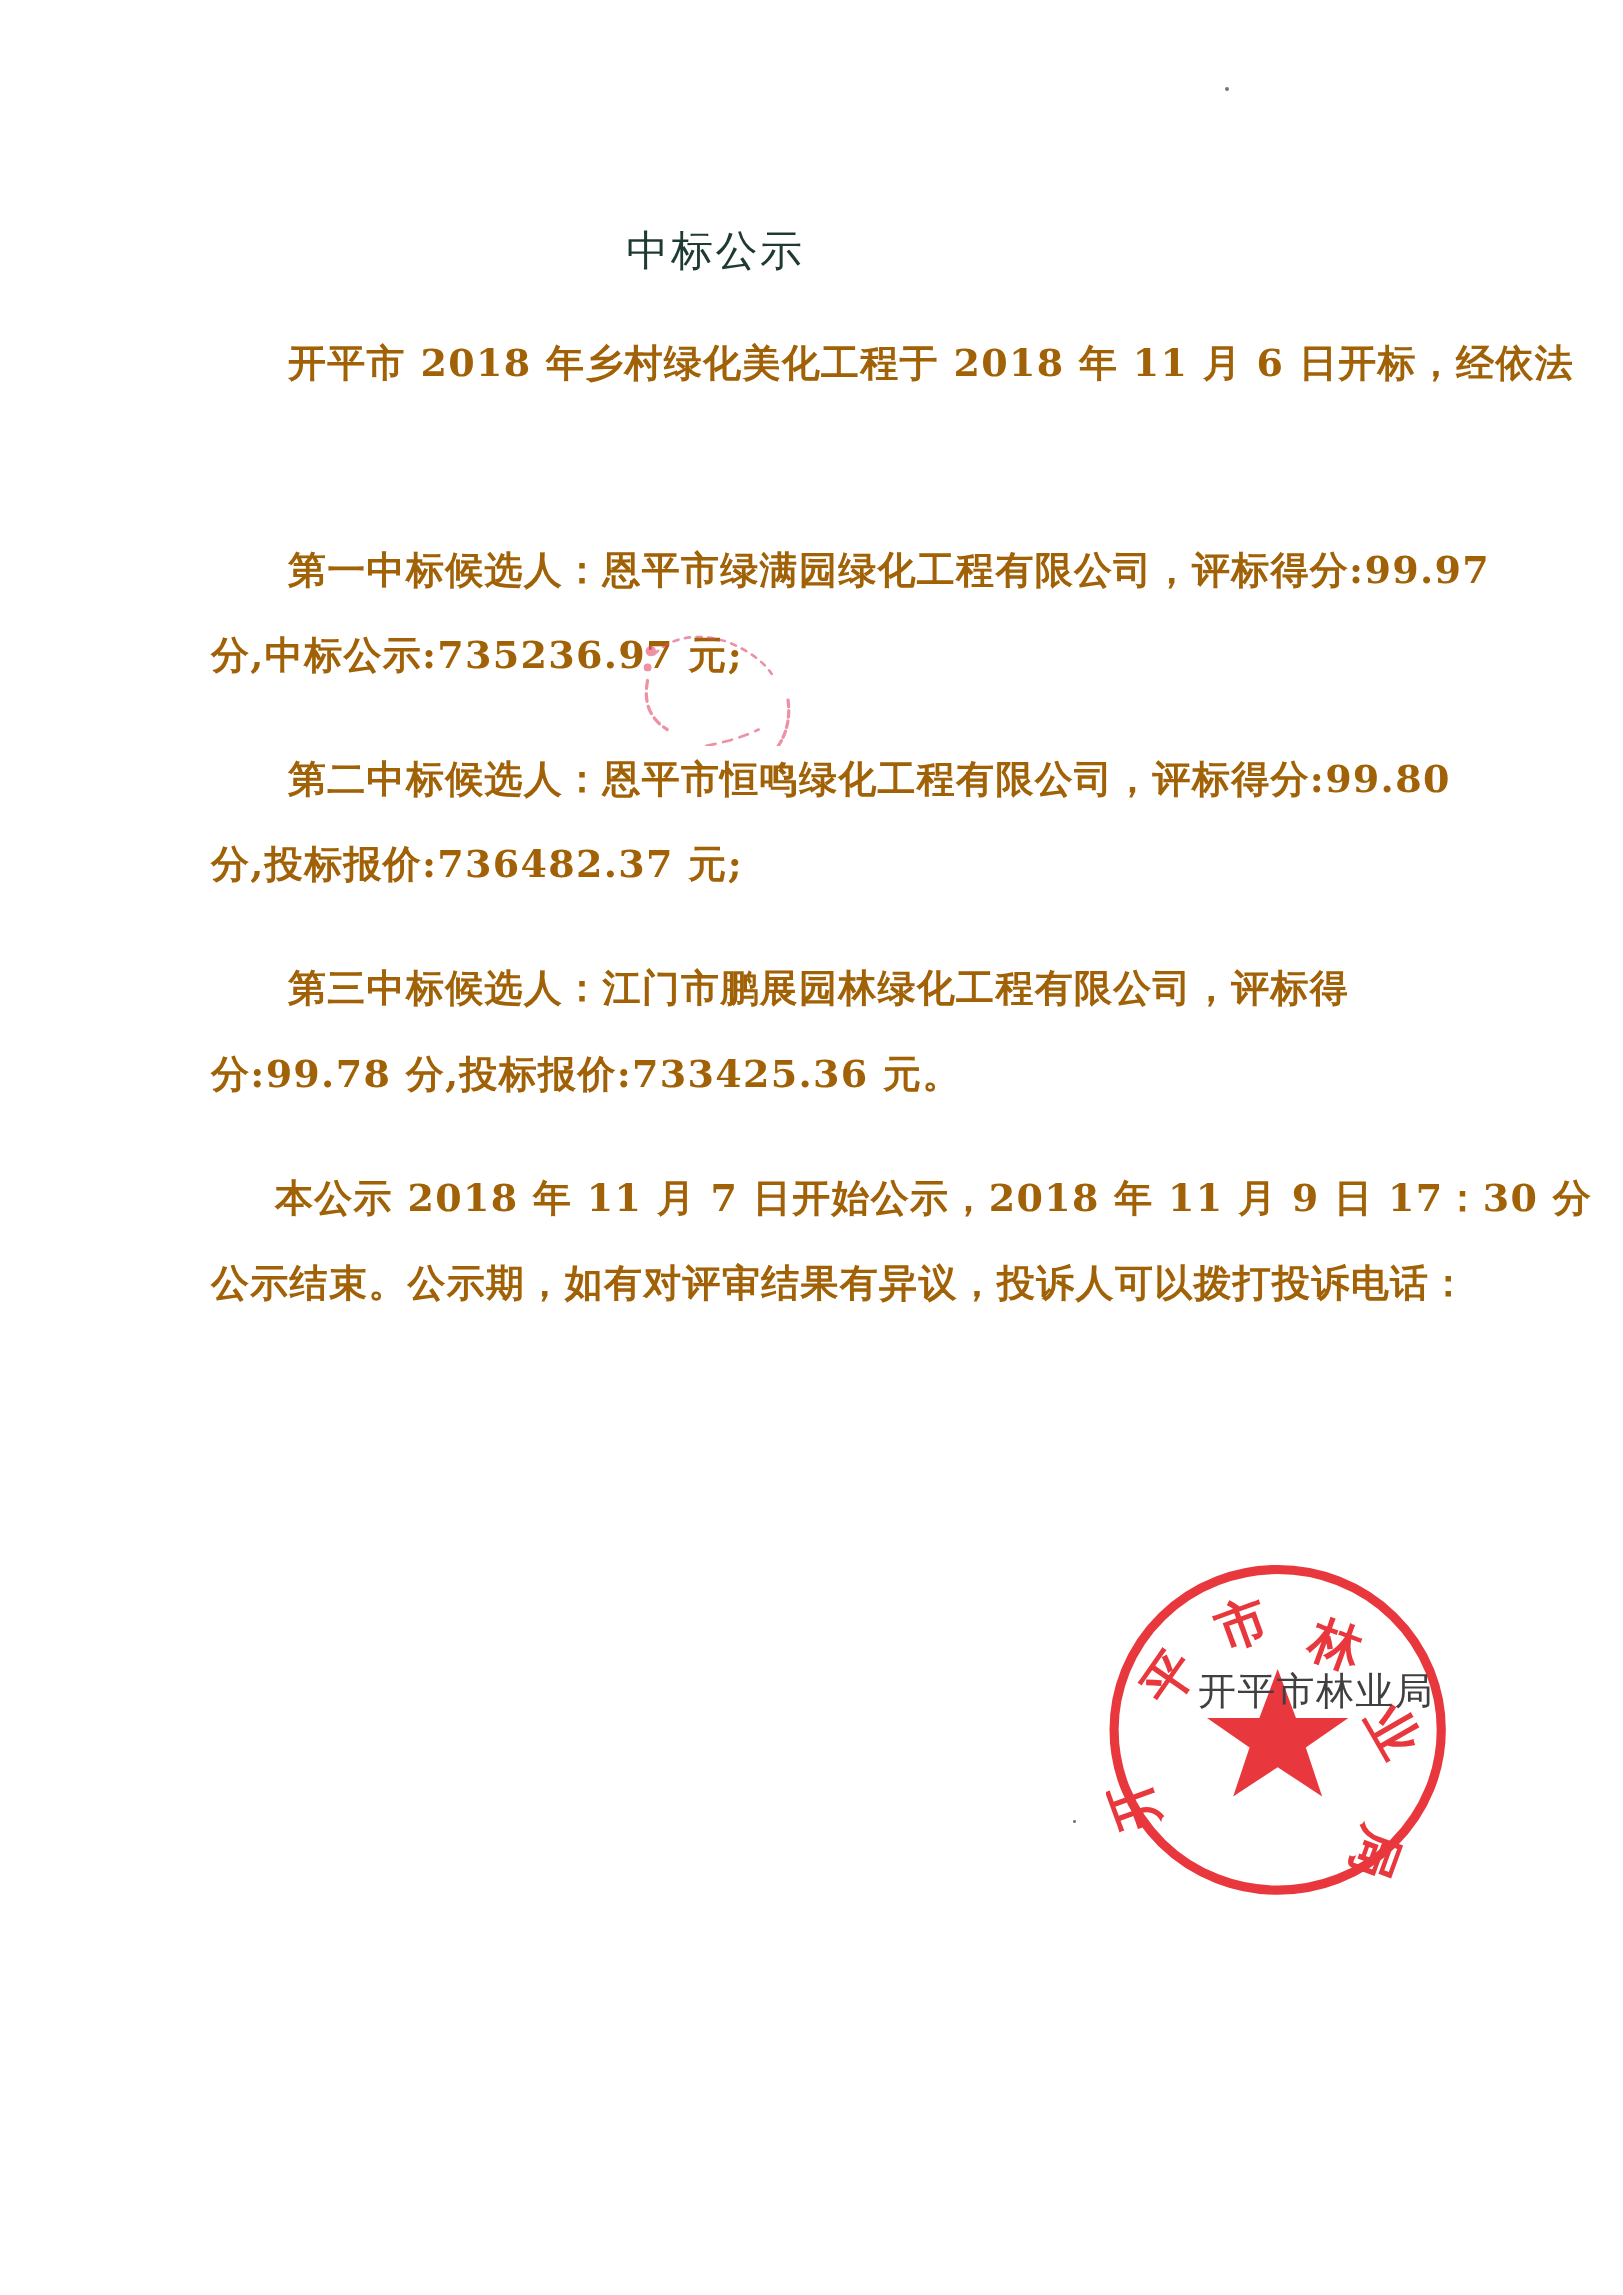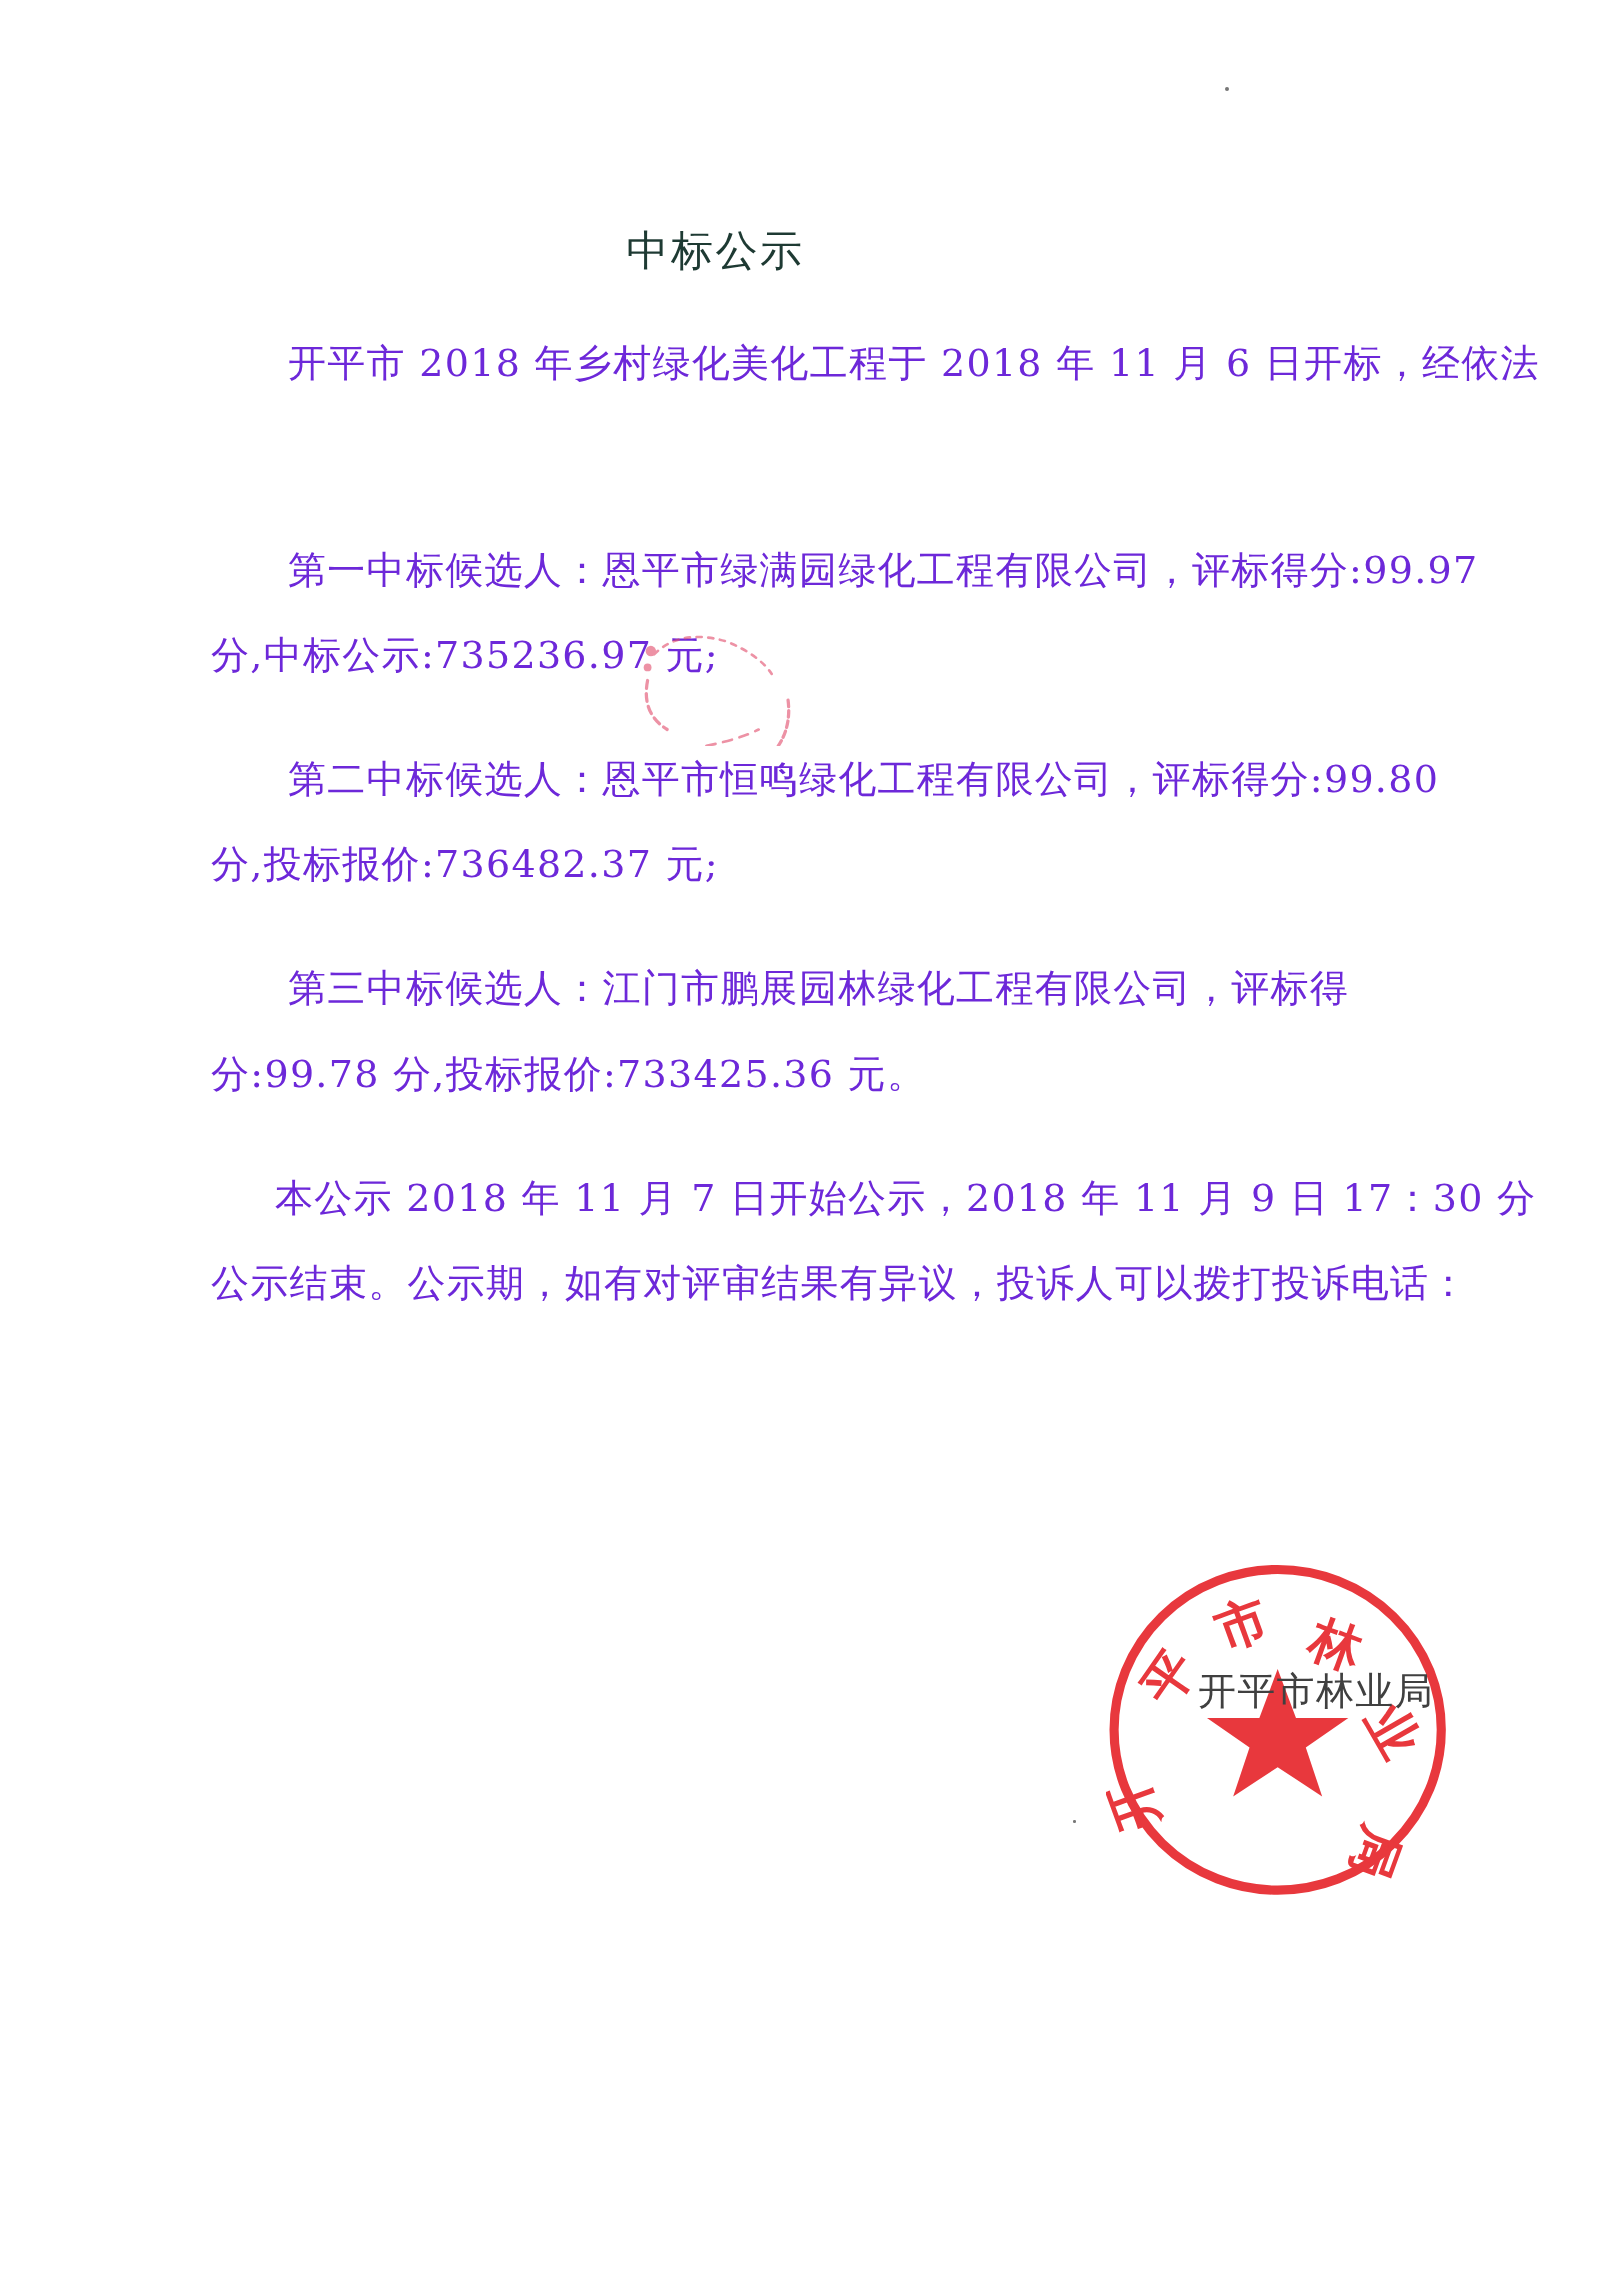--- a/index.html
+++ b/index.html
@@ -3,21 +3,21 @@
 <meta charset="utf-8">
 <style>
   html, body { margin: 0; padding: 0; background: #ffffff; }
   body { width: 1623px; height: 2295px; position: relative; overflow: hidden;
          font-family: "DejaVu Serif", "Liberation Serif", serif; color: #1f2a26; }
   .page { position: absolute; left: 0; top: 0; width: 1623px; height: 2295px; background: #fff; }
   .title { position: absolute; left: 0; width: 1431px; top: 223px; text-align: center;
            font-family: "DejaVu Sans", sans-serif; font-size: 42px; letter-spacing: 2.6px;
            color: #1e3a33; font-weight: normal; }
   .line { position: absolute; font-size: 38px; line-height: 46px; white-space: nowrap;
-          letter-spacing: 1.3px; color: #6d28d9; }
+          letter-spacing: 1.3px; color: #a16207; font-weight: bold; }
   .indent { left: 288px; }
   .noindent { left: 211px; }
   .sig { position: absolute; font-family: "DejaVu Sans", sans-serif; font-size: 38px;
          white-space: nowrap; color: #404040; letter-spacing: 1.3px; z-index: 3; }
   .seal { position: absolute; left: 1106px; top: 1561px; width: 344px; height: 337px; z-index: 2; }
   .ghost { position: absolute; left: 628px; top: 615px; width: 196px; height: 131px; z-index: 1; opacity: 0.8; }
   .speck { position: absolute; width: 3.9px; height: 3.9px; background: #777; border-radius: 50%; }
 </style>
 </head>
 <body>

